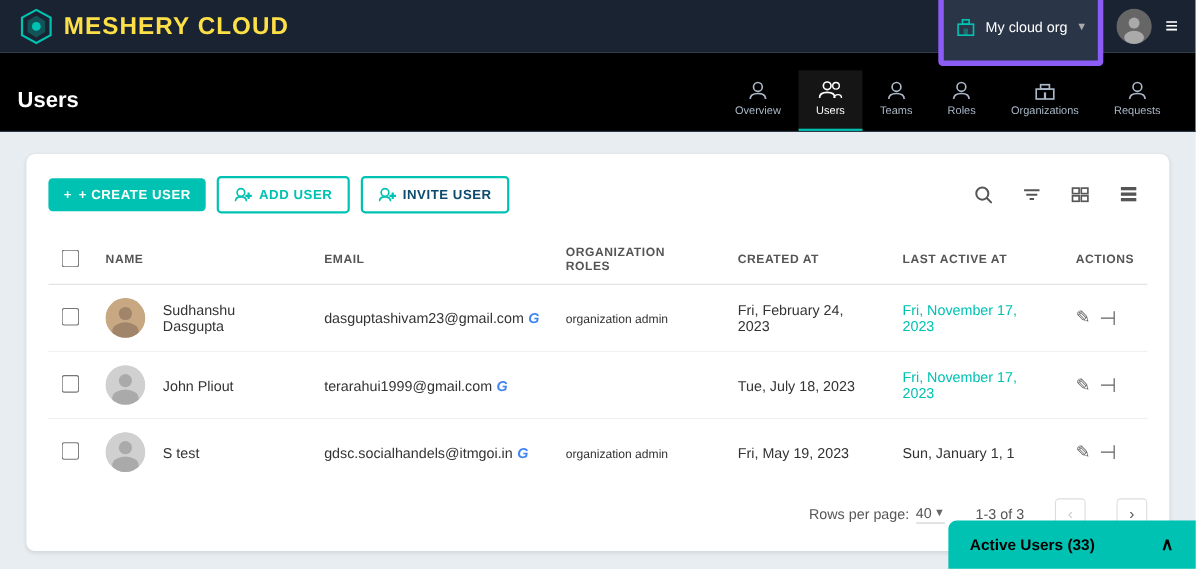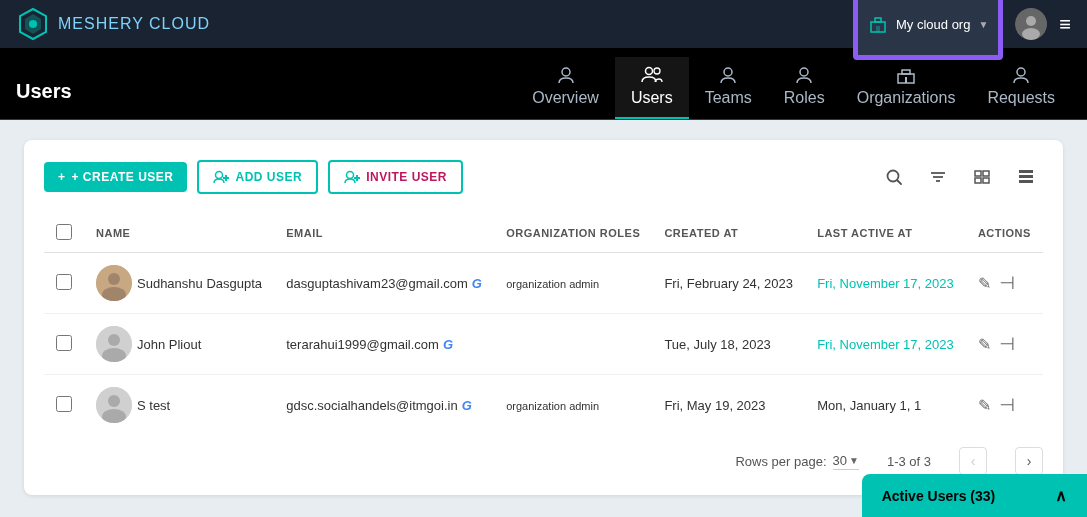--- a/index.html
+++ b/index.html
@@ -13,23 +13,23 @@
       align-items: center;
       padding: 0 16px;
       justify-content: space-between;
     }
     .logo {
       display: flex;
       align-items: center;
       gap: 8px;
     }
     .logo-text {
-      color: #7dd3fc;
-      font-size: 16px;
-      font-weight: 400;
+      color: #fde047;
+      font-size: 22px;
+      font-weight: 700;
       letter-spacing: 1px;
       text-transform: uppercase;
     }
     .header-right {
       display: flex;
       align-items: center;
       gap: 12px;
     }
     .org-selector {
       background: #2a3547;
@@ -75,21 +75,21 @@
       align-items: flex-end;
       gap: 0;
     }
     .nav-tab {
       display: flex;
       flex-direction: column;
       align-items: center;
       padding: 8px 16px 10px;
       color: #aab8c8;
       cursor: pointer;
-      font-size: 16px;
+      font-size: 10px;
       gap: 4px;
       border-bottom: 2px solid transparent;
       text-decoration: none;
     }
     .nav-tab.active {
       color: white;
       background: #ffffff15;
       border-bottom: 2px solid #00c2b2;
     }
 
@@ -164,21 +164,21 @@
       border-bottom: 1px solid #f0f0f0;
       font-size: 13px;
       color: #333;
       vertical-align: middle;
     }
     .users-table tr:last-child td { border-bottom: none; }
 
     .user-cell {
       display: flex;
       align-items: center;
-      gap: 5px;
+      gap: 16px;
     }
     .user-avatar {
       width: 36px; height: 36px;
       border-radius: 50%;
       background: #bbb;
       display: flex; align-items: center; justify-content: center;
       font-size: 16px;
       overflow: hidden;
       flex-shrink: 0;
     }
@@ -380,21 +380,21 @@
       </button>
       <button class="btn-teal" style="background:transparent;border:2px solid #00c2b2;color:#00c2b2;">
         <svg width="16" height="14" viewBox="0 0 16 14">
           <circle cx="6" cy="5" r="3.5" fill="none" stroke="#00c2b2" stroke-width="1.5"></circle>
           <path d="M1 13 Q1 9 6 9 Q11 9 11 13" fill="none" stroke="#00c2b2" stroke-width="1.5"></path>
           <line x1="13" y1="5" x2="13" y2="11" stroke="#00c2b2" stroke-width="2"></line>
           <line x1="10" y1="8" x2="16" y2="8" stroke="#00c2b2" stroke-width="2"></line>
         </svg>
         <span>ADD USER</span>
       </button>
-      <button class="btn-teal" style="background:transparent;border:2px solid #00c2b2;color:#be185d;">
+      <button class="btn-teal" style="background:transparent;border:2px solid #00c2b2;color:#0c4a6e;">
         <svg width="16" height="14" viewBox="0 0 16 14">
           <circle cx="6" cy="5" r="3.5" fill="none" stroke="#00c2b2" stroke-width="1.5"></circle>
           <path d="M1 13 Q1 9 6 9 Q11 9 11 13" fill="none" stroke="#00c2b2" stroke-width="1.5"></path>
           <line x1="13" y1="5" x2="13" y2="11" stroke="#00c2b2" stroke-width="2"></line>
           <line x1="10" y1="8" x2="16" y2="8" stroke="#00c2b2" stroke-width="2"></line>
         </svg>
         <span>INVITE USER</span>
       </button>
 
       <div class="toolbar-right">
@@ -520,36 +520,36 @@
             </div>
           </td>
           <td>
             <div class="email-cell">
               <span>gdsc.socialhandels@itmgoi.in</span>
               <span class="g-letter">G</span>
             </div>
           </td>
           <td><span class="role-badge">organization admin</span></td>
           <td><span class="date-normal">Fri, May 19, 2023</span></td>
-          <td><span class="date-normal">Mon, January 1, 1</span></td>
+          <td><span class="date-normal">Sun, January 1, 1</span></td>
           <td>
             <div class="actions-cell">
               <span class="action-icon">✎</span>
               <span class="action-icon" style="font-size:18px;">⊣</span>
             </div>
           </td>
         </tr>
       </tbody>
     </table>
 
     <div class="pagination">
       <div class="rows-per-page">
         <span>Rows per page:</span>
         <div class="rows-dropdown">
-          <span>30</span>
+          <span>40</span>
           <span style="font-size:10px;color:#666;">▼</span>
         </div>
       </div>
       <span class="pagination-count">1-3 of 3</span>
       <button class="page-nav-btn" disabled="">‹</button>
       <button class="page-nav-btn">›</button>
     </div>
 
   </div>
 </main>

